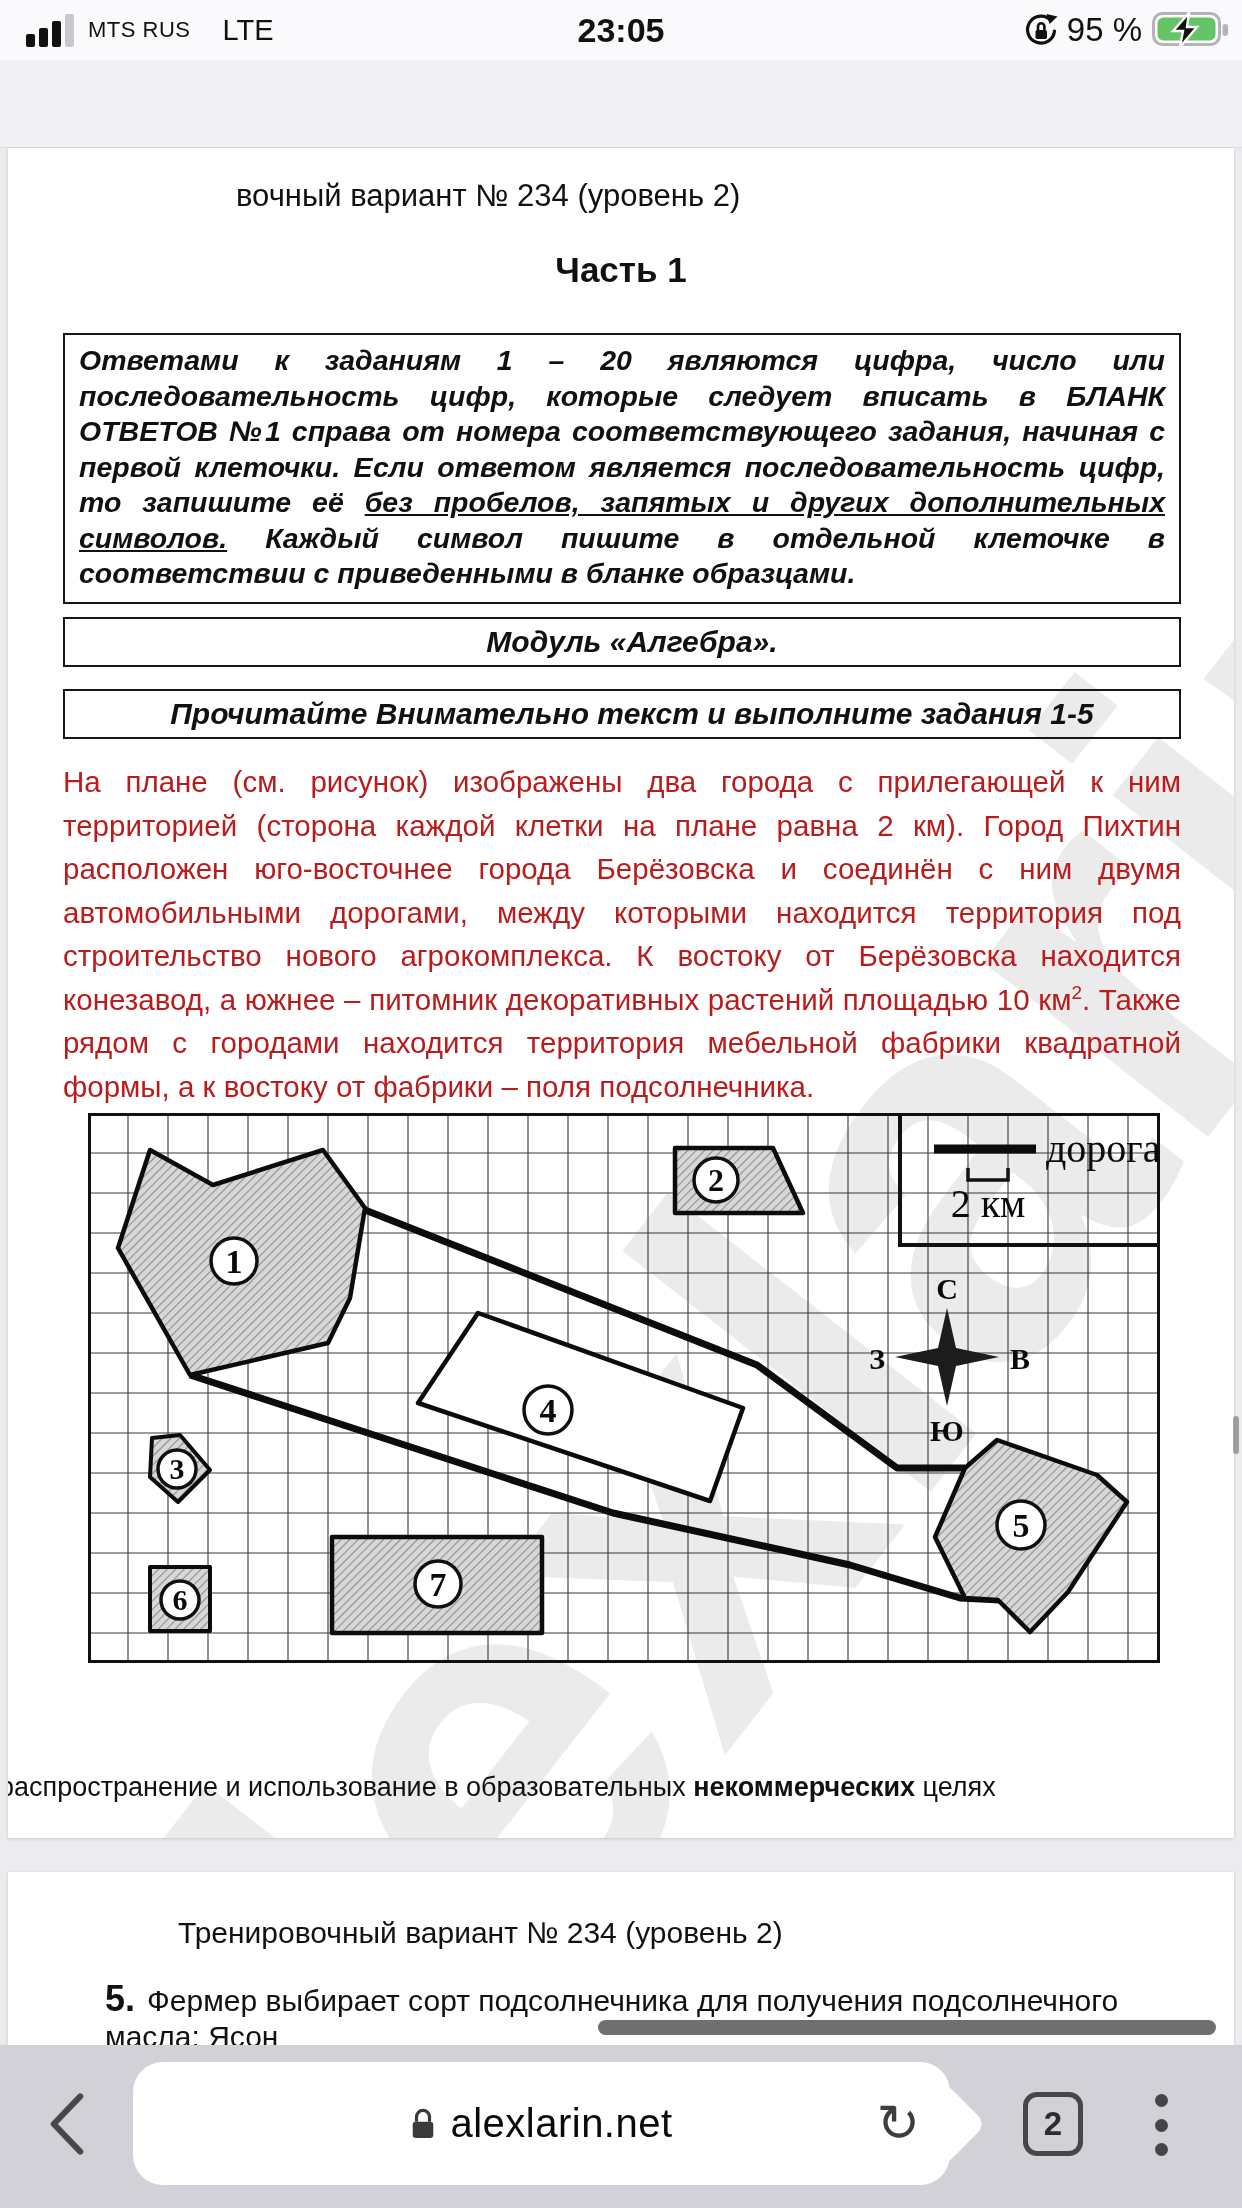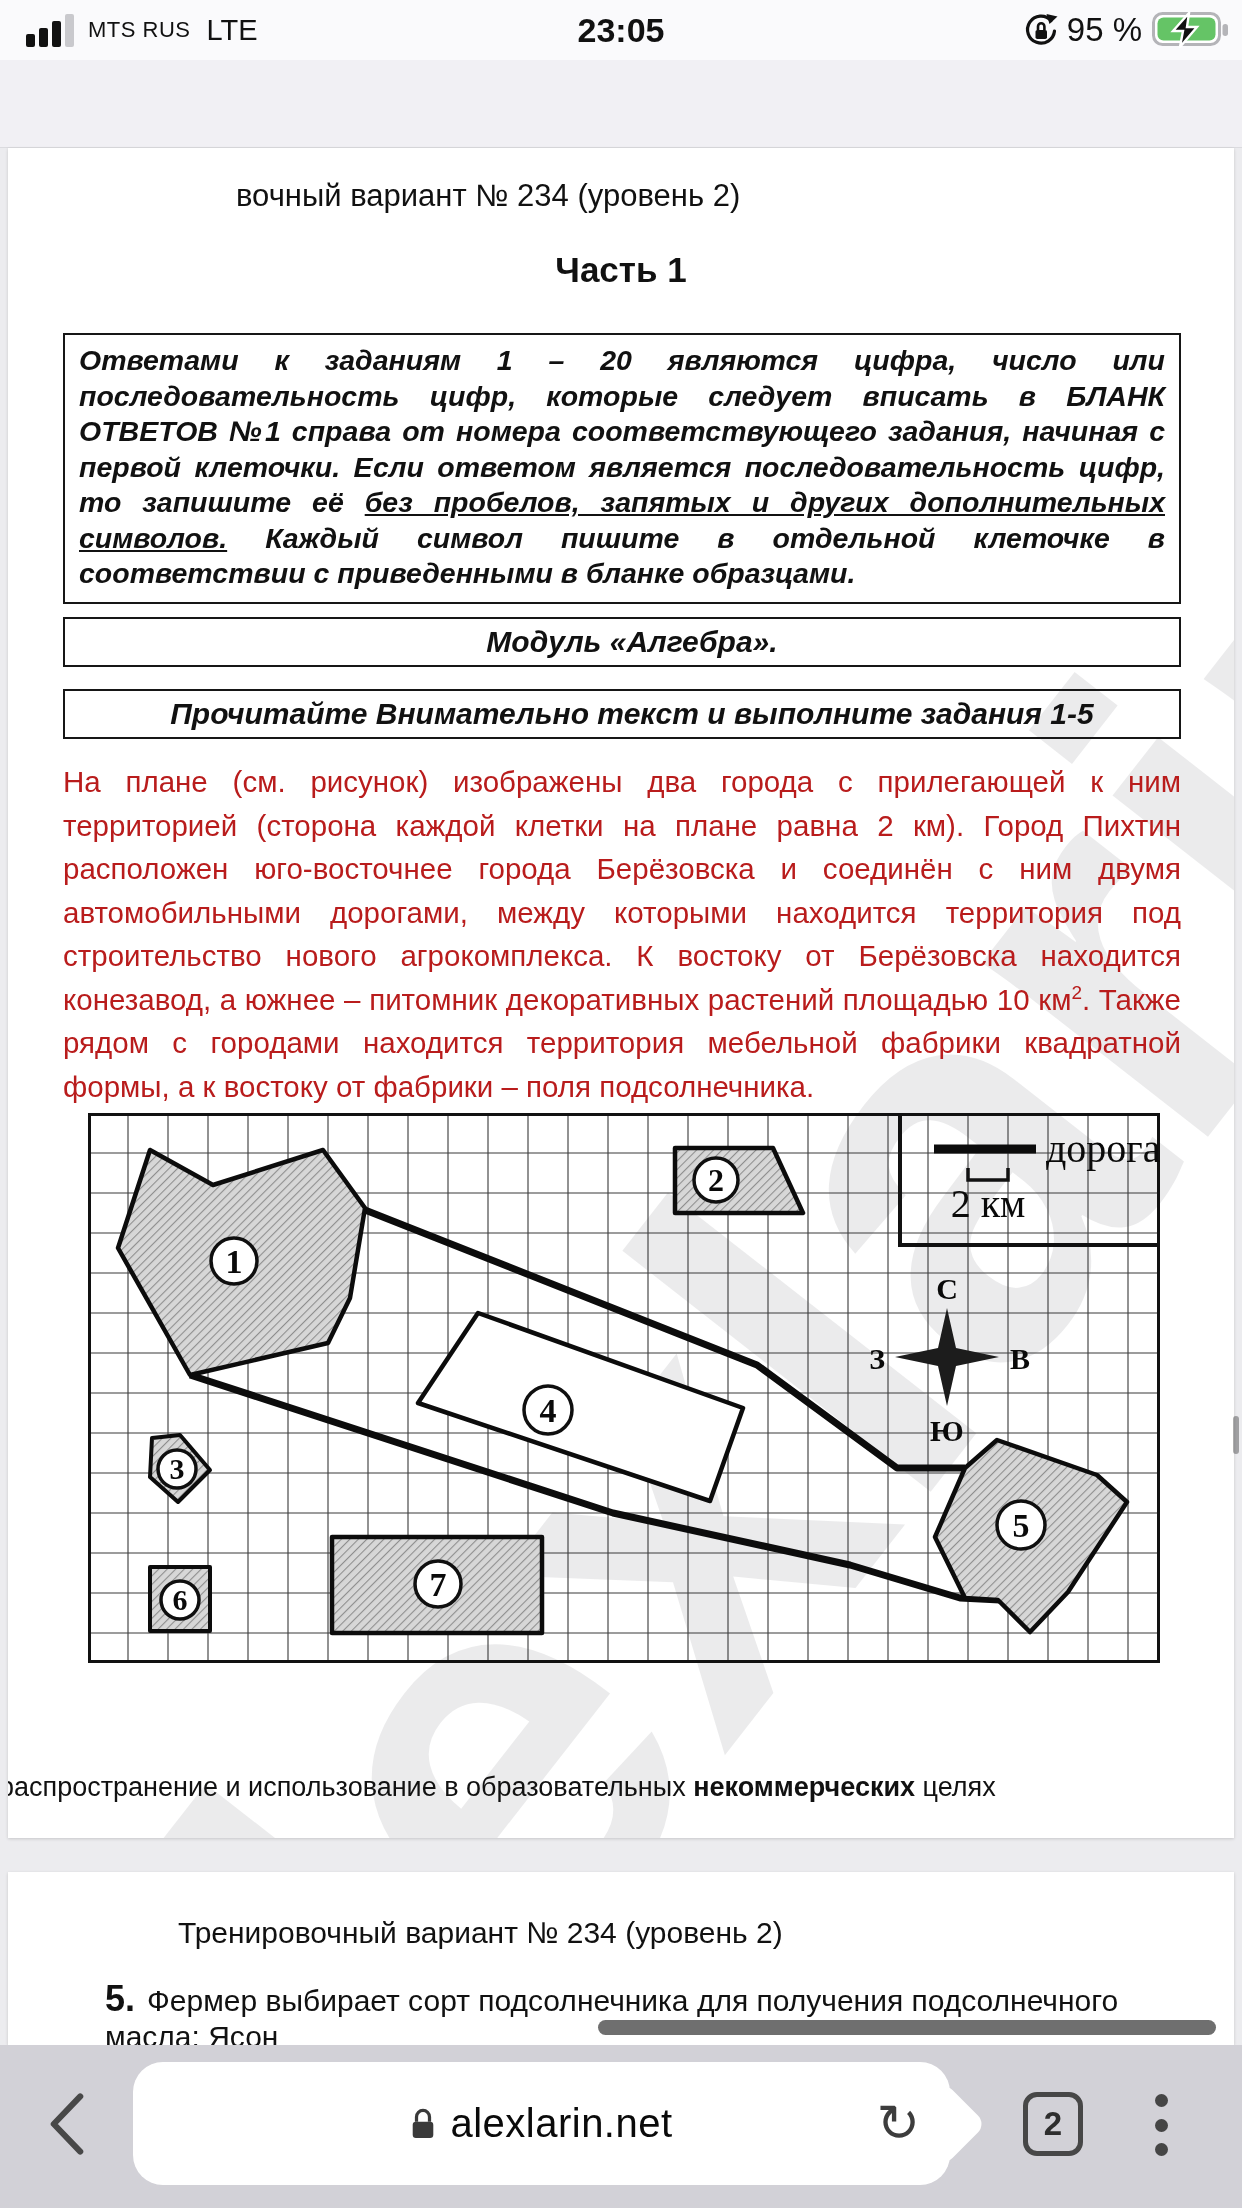--- a/index.html
+++ b/index.html
@@ -7,21 +7,21 @@
   body {
     position:relative; overflow:hidden;
     background:#ececef;
     font-family:"Liberation Sans", sans-serif;
     color:#111;
   }
   
   .status-bar { position:absolute; top:0; left:0; width:1242px; height:60px; background:#fafafc; z-index:60; }
   .sb-left  { position:absolute; left:26px; top:0; height:60px; display:flex; align-items:center; }
   .carrier  { font-size:22px; font-weight:500; margin-left:10px; letter-spacing:.5px; }
-  .network  { font-size:29px; font-weight:400; margin-left:16px; }
+  .network  { font-size:29px; font-weight:400; margin-left:32px; }
   .clock    { position:absolute; left:0; width:100%; top:0; height:60px; line-height:60px; text-align:center; font-size:34px; font-weight:700; pointer-events:none; }
   .sb-right { position:absolute; right:12px; top:0; height:60px; display:flex; align-items:center; }
   .battery-pct { font-size:33px; font-weight:400; margin:0 10px 0 8px; }
   
   .top-strip { position:absolute; top:60px; left:0; width:1242px; height:88px; background:#f1f0f4; border-bottom:1px solid #dbdbdf; }
   
   .page { position:absolute; left:8px; width:1226px; background:#fff; overflow:hidden; box-shadow:0 1px 3px rgba(0,0,0,.16); }
   .page1 { top:148px; height:1690px; }
   .page2 { top:1872px; height:173px; }
   .wm { position:absolute; font-weight:700; color:rgba(90,90,100,.12); transform-origin:0 0; pointer-events:none; white-space:nowrap; font-family:"Liberation Sans",sans-serif; }

